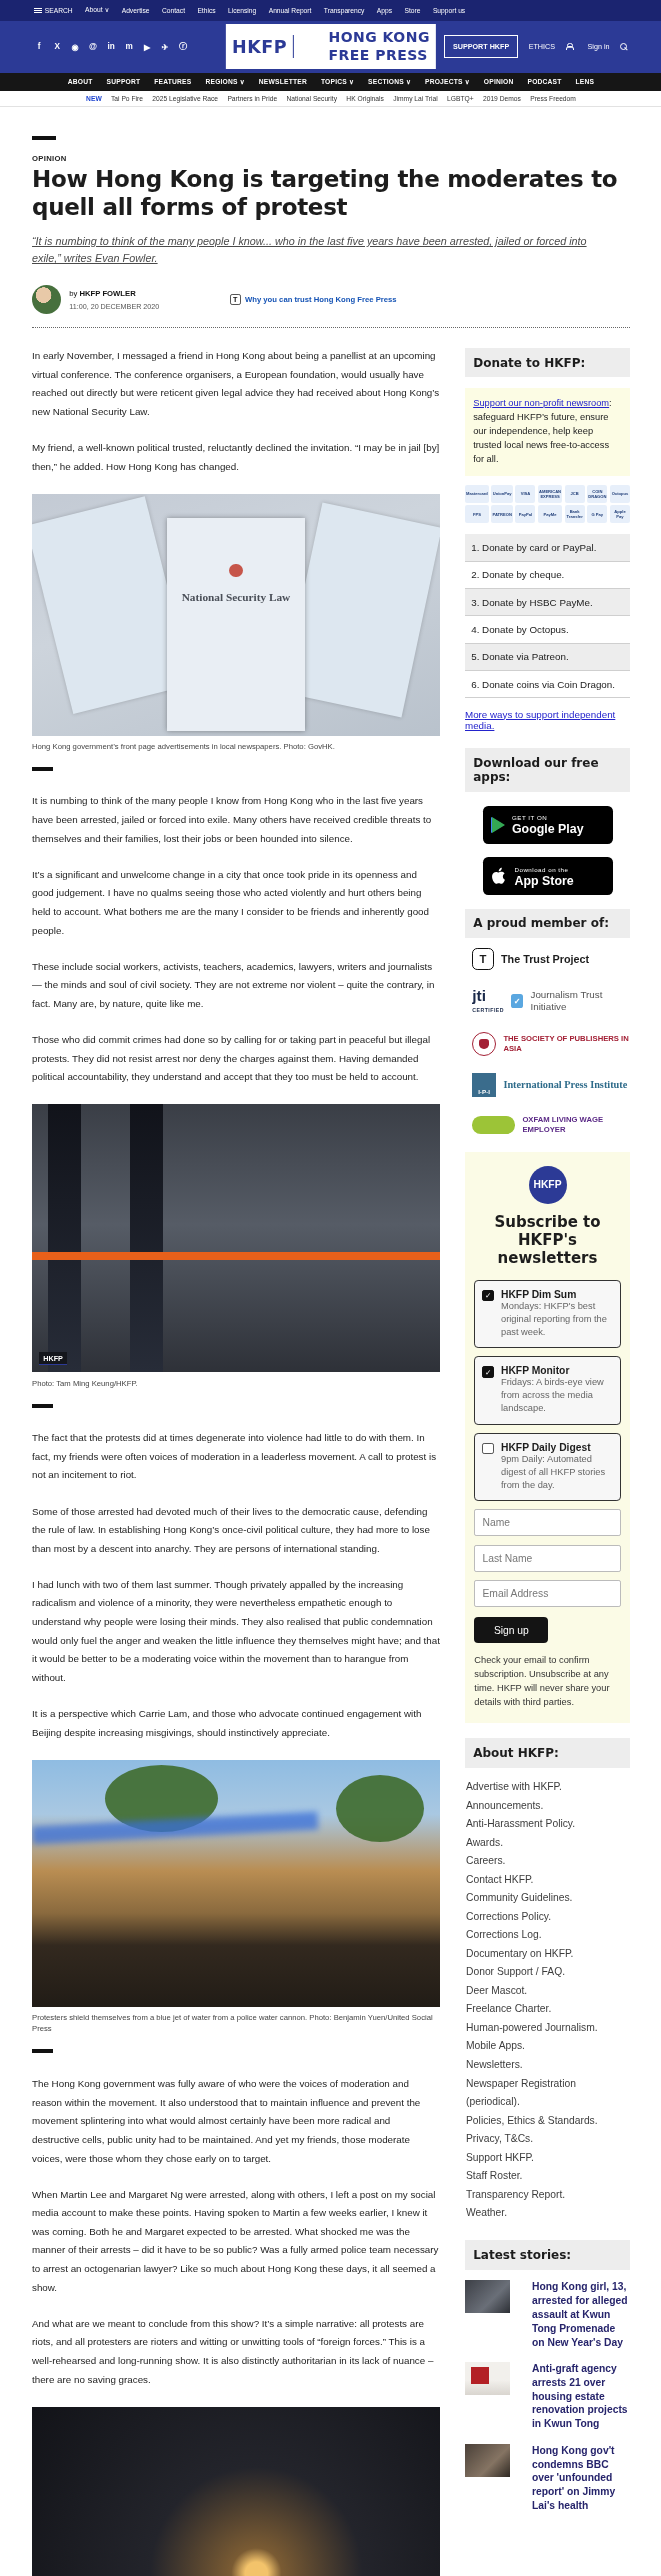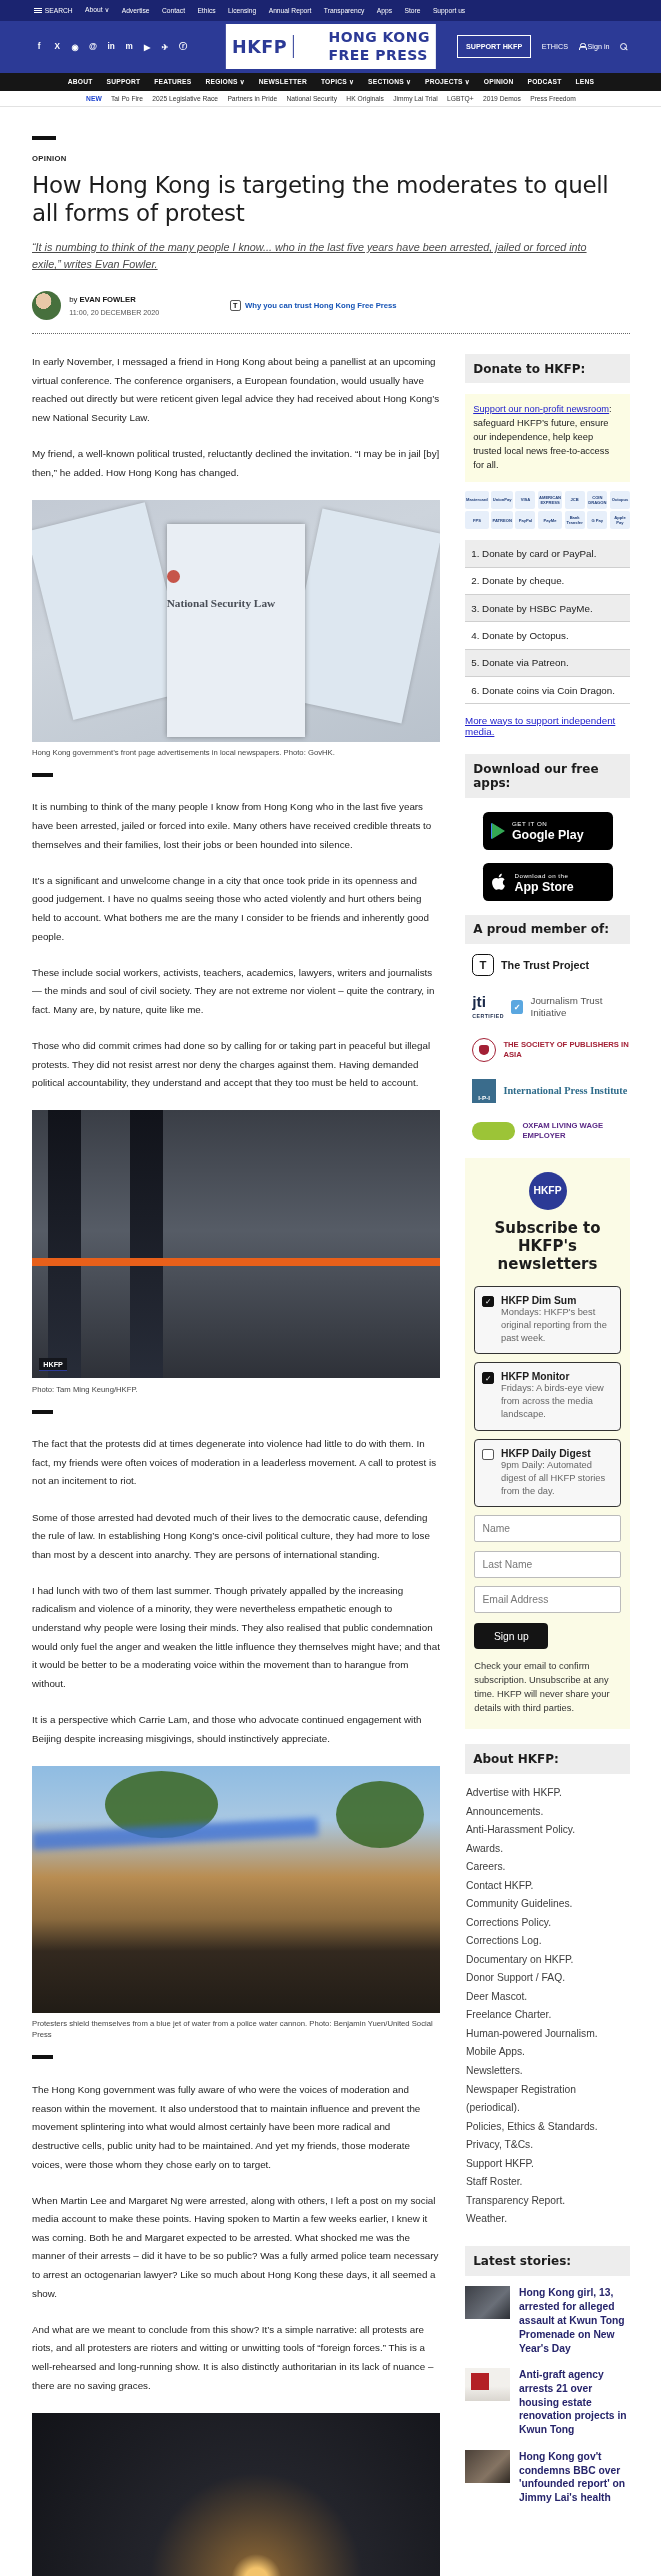--- a/index.html
+++ b/index.html
@@ -17,21 +17,21 @@
   .social-row { display:flex; gap:7.7px; align-items:center; }
   .social-glyph { color:#fff; font-size:8.2px; font-weight:bold; width:10.3px; text-align:center; cursor:pointer; }
   .logo-wrap { display:flex; align-items:center; gap:0; position:absolute; left:50%; transform:translateX(-50%); }
   .logo-box { background:#fff; padding:5.2px 6.2px; display:flex; align-items:center; gap:6.2px; }
   .logo-abbr { color:#2c3a96; font-size:17.5px; font-weight:bold; letter-spacing:0.5px; font-family:"DejaVu Sans",sans-serif; }
   .logo-div { width:1px; height:23px; background:#2c3a96; }
   .logo-lines { color:#2c3a96; font-weight:bold; font-size:14px; line-height:1.25; letter-spacing:0.5px; font-family:"DejaVu Sans",sans-serif;margin-left:28px; }
   .mast-right { display:flex; align-items:center; gap:10.3px; }
   .support-btn { border:0.5px solid #fff; color:#fff; font-weight:bold; font-size:7.2px; padding:6.2px 8.2px; cursor:pointer; }
   .ethics-link { color:#fff; font-size:7.2px; cursor:pointer; }
-  .signin { display:flex; align-items:center; gap:2px; color:#fff; font-size:7.2px; cursor:pointer; }
+  .signin { display:flex; align-items:center; gap:15px; color:#fff; font-size:7.2px; cursor:pointer; }
   .person-ico { width:7.2px; height:7.2px; position:relative; display:inline-block; }
   .person-ico::before { content:""; position:absolute; top:0; left:2.1px; width:3.1px; height:3.1px; border:0.8px solid #fff; border-radius:50%; }
   .person-ico::after { content:""; position:absolute; bottom:0; left:0.5px; width:6.2px; height:3.1px; border:0.8px solid #fff; border-bottom:none; border-radius:3.6px 3.6px 0 0; }
   .mag-ico { width:8.2px; height:8.2px; position:relative; display:inline-block; cursor:pointer; }
   .mag-ico::before { content:""; position:absolute; top:0; left:0; width:5.2px; height:5.2px; border:1px solid #fff; border-radius:50%; }
   .mag-ico::after { content:""; position:absolute; width:3.6px; height:1px; background:#fff; transform:rotate(45deg); top:5.7px; left:4.6px; }
 
   
   .mainnav { background:#161616; height:18.5px; display:flex; align-items:center; justify-content:center; gap:14px; }
   .mainnav .nav-item { color:#fff; font-size:6.7px; font-weight:bold; letter-spacing:0.2px; cursor:pointer; }
@@ -39,21 +39,21 @@
   
   .ticker { background:#fff; border-bottom:0.5px solid #e2e2e2; height:15.5px; display:flex; align-items:center; justify-content:center; gap:9.3px; }
   .ticker .badge { color:#1c43d0; font-weight:bold; font-size:6.7px; }
   .ticker .t-item { color:#333; font-size:6.7px; cursor:pointer; }
 
   
   .container { width:598px; margin:0 auto; }
   .art-header { padding-top:29px; }
   .kicker-bar { width:24px; height:4.6px; background:#111; }
   .kicker { font-size:7.7px; font-weight:bold; letter-spacing:0.3px; margin-top:13.4px; }
-  h1.title { font-family:"DejaVu Sans",sans-serif; font-size:23px; line-height:1.22; letter-spacing:-0.3px; margin-top:8px; font-weight:normal; }
+  h1.title { font-family:"DejaVu Sans",sans-serif; font-size:23px; line-height:1.22; letter-spacing:-0.3px; margin-top:2px; font-weight:bold; }
   .subtitle { font-style:italic; color:#4a4a4a; font-size:10.8px; line-height:1.6; margin-top:12.4px; max-width:582px;text-decoration:underline; }
   .byline-row { display:flex; align-items:center; gap:8.2px; margin-top:17.5px; }
   .avatar { width:29px; height:29px; border-radius:50%; background:radial-gradient(circle at 40% 35%, #e8c9a8 0 30%, #47703d 31% 100%); flex:0 0 auto; }
   .byline-meta { font-size:7.2px; color:#555; }
   .byline-meta .by-name { color:#111; font-size:7.7px; margin-bottom:4.1px; }
   .byline-meta .by-name b { font-weight:bold; }
   .trust-link { display:flex; align-items:center; gap:4.1px; margin-left:62px; color:#1553b5; font-weight:bold; font-size:7.7px; cursor:pointer; }
   .trust-ico { width:11.3px; height:11.3px; border:1px solid #555; border-radius:2.1px; color:#111; font-weight:bold; font-size:7.2px; display:flex; align-items:center; justify-content:center; }
   .dotted-rule { border-bottom:1px dotted #666; margin:13.4px 0 0; }
 
@@ -65,21 +65,21 @@
   p.body { font-size:9.8px; line-height:1.9; margin-bottom:17.5px; color:#1d1d1d; }
   .sect-bar { width:20.6px; height:4.1px; background:#111; margin:2.1px 0 21.6px; }
   figure { margin-bottom:3.1px; }
   .ph { width:100%; position:relative; overflow:hidden; }
   figcaption { font-size:7.7px; color:#444; line-height:1.5; margin:5.2px 0 14.4px; }
 
   .ph-news { height:242px; background:linear-gradient(160deg,#c3cad4 0%,#cdd4dc 40%,#b9c2cc 100%); }
   .ph-news .sheet { position:absolute; background:#dde7f0; box-shadow:0 0 4.1px rgba(0,0,0,.2); }
   .ph-news .s1 { width:30%; height:80%; left:4%; top:6%; transform:rotate(-14deg); }
   .ph-news .s2 { width:30%; height:80%; right:4%; top:8%; transform:rotate(12deg); }
-  .ph-news .center-sheet { position:absolute; left:33%; top:10%; width:34%; height:88%; background:#e9eef4; box-shadow:0 0 5.2px rgba(0,0,0,.35); display:flex; flex-direction:column; padding-top:46px; }
+  .ph-news .center-sheet { position:absolute; left:33%; top:10%; width:34%; height:88%; background:#e9eef4; box-shadow:0 0 5.2px rgba(0,0,0,.35); display:flex; flex-direction:column; align-items:center; padding-top:46px; }
   .seal { width:13.4px; height:13.4px; border-radius:50%; background:#c0392b; opacity:.85; margin-bottom:13.4px; }
   .overlay-headline { font-family:"Liberation Serif",serif; font-weight:bold; color:#4a4f58; font-size:11.3px; }
 
   .ph-queue { height:268px; background:linear-gradient(180deg,#3a3e46 0%,#565c66 45%,#2e3138 100%); }
   .ph-queue .tape { position:absolute; left:0; right:0; top:55%; height:8.2px; background:#e8601a; filter:blur(0.5px); }
   .ph-queue .glass { position:absolute; top:0; bottom:0; width:8%; background:linear-gradient(180deg,#11131a,#272c38); }
   .wm { position:absolute; left:7.2px; bottom:7.2px; background:#14161c; color:#fff; font-weight:bold; font-size:7.2px; padding:1.5px 4.1px; border-bottom:1.5px solid #2c3a96; }
 
   .ph-cannon { height:247px; background:linear-gradient(180deg,#8fbce2 0%,#a9c8e2 22%,#b98d52 45%,#8a6a3e 62%,#33291f 75%,#211c16 100%); }
   .ph-cannon .spray { position:absolute; left:0; top:24%; width:70%; height:17.5px; background:#3a6fd8; opacity:.75; filter:blur(3.1px); transform:rotate(-3deg); }
@@ -128,21 +128,21 @@
   .nl-card .t { font-size:10.3px; font-weight:bold; margin-bottom:3.1px; }
   .nl-card .d { font-size:9.3px; color:#666; line-height:1.4; }
   .nl-input { width:100%; height:27px; border:0.5px solid #bbb; border-radius:2.1px; background:#fff; font-size:10.3px; color:#333; padding:0 7.2px; margin-bottom:8.2px; font-family:"Liberation Sans",sans-serif; }
   .nl-input::placeholder { color:#777; }
   .nl-btn { background:#141414; color:#fff; font-size:10.3px; font-weight:normal; border:none; border-radius:4.1px; padding:7.7px 19.6px; display:block; margin:2.1px 0 10.3px; cursor:pointer; }
   .nl-disc { text-align:left; font-size:9.3px; line-height:1.5; color:#333; }
 
   .about-list { list-style:none; margin:2.1px 0 17.5px 1px; }
   .about-list li { font-size:10.3px; color:#3d3d3d; line-height:1.8; cursor:pointer; }
 
-  .story { display:flex; gap:9px; margin-bottom:12.4px; cursor:pointer; }
+  .story { display:flex; gap:22px; margin-bottom:12.4px; cursor:pointer; }
   .story .thumb { width:45px; height:33px; flex:0 0 auto; }
   .story .s-title { font-size:10.3px; color:#26246b; line-height:1.35; font-weight:600; }
   .th1 { background:linear-gradient(135deg,#3c3f46,#6a6f78 60%,#2c2f35); }
   .th2 { background:linear-gradient(180deg,#f2f0ec 55%,#d9d5cf); position:relative; }
   .th2::after { content:""; position:absolute; left:6.2px; top:5.2px; width:17.5px; height:17.5px; background:#b32025; }
   .th3 { background:linear-gradient(135deg,#cfd8dd,#7fa3b5 60%,#4f7287); }
   .th4 { background:linear-gradient(135deg,#4a4038,#857463 60%,#2e2822); }
 </style>
 </head>
 <body>
@@ -227,21 +227,21 @@
 
 <div class="container">
   <div class="art-header">
     <div class="kicker-bar"></div>
     <div class="kicker">OPINION</div>
     <h1 class="title">How Hong Kong is targeting the moderates to quell all forms of protest</h1>
     <div class="subtitle">“It is numbing to think of the many people I know... who in the last five years have been arrested, jailed or forced into exile,” writes Evan Fowler.</div>
     <div class="byline-row">
       <div class="avatar"></div>
       <div class="byline-meta">
-        <div class="by-name"><span>by</span> <b>EVAN FOWLER</b></div>
+        <div class="by-name"><span>by</span> <b>HKFP FOWLER</b></div>
         <div>11:00, 20 DECEMBER 2020</div>
       </div>
       <div class="trust-link">
         <span class="trust-ico">T</span>
         <span>Why you can trust Hong Kong Free Press</span>
       </div>
     </div>
     <div class="dotted-rule"></div>
   </div>
 

